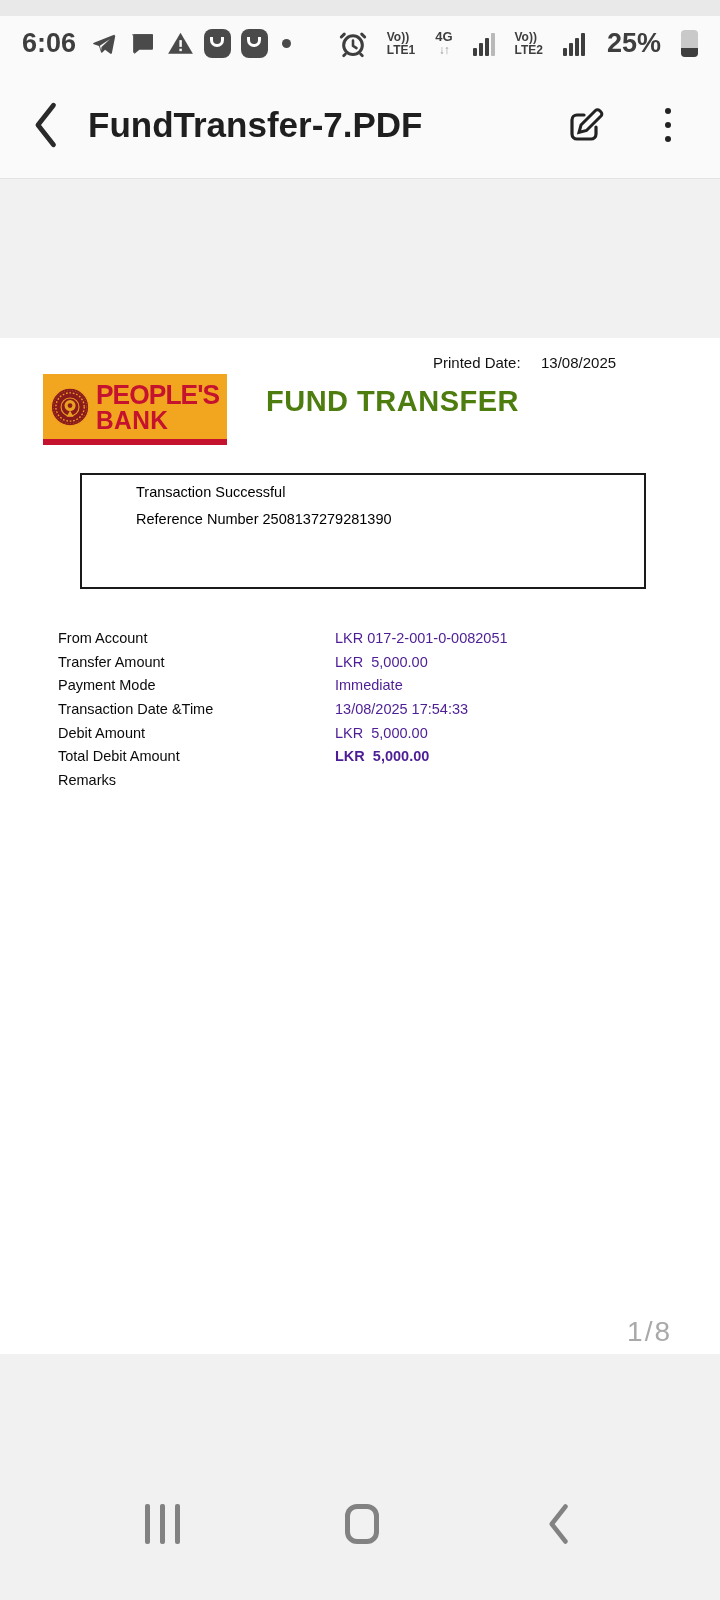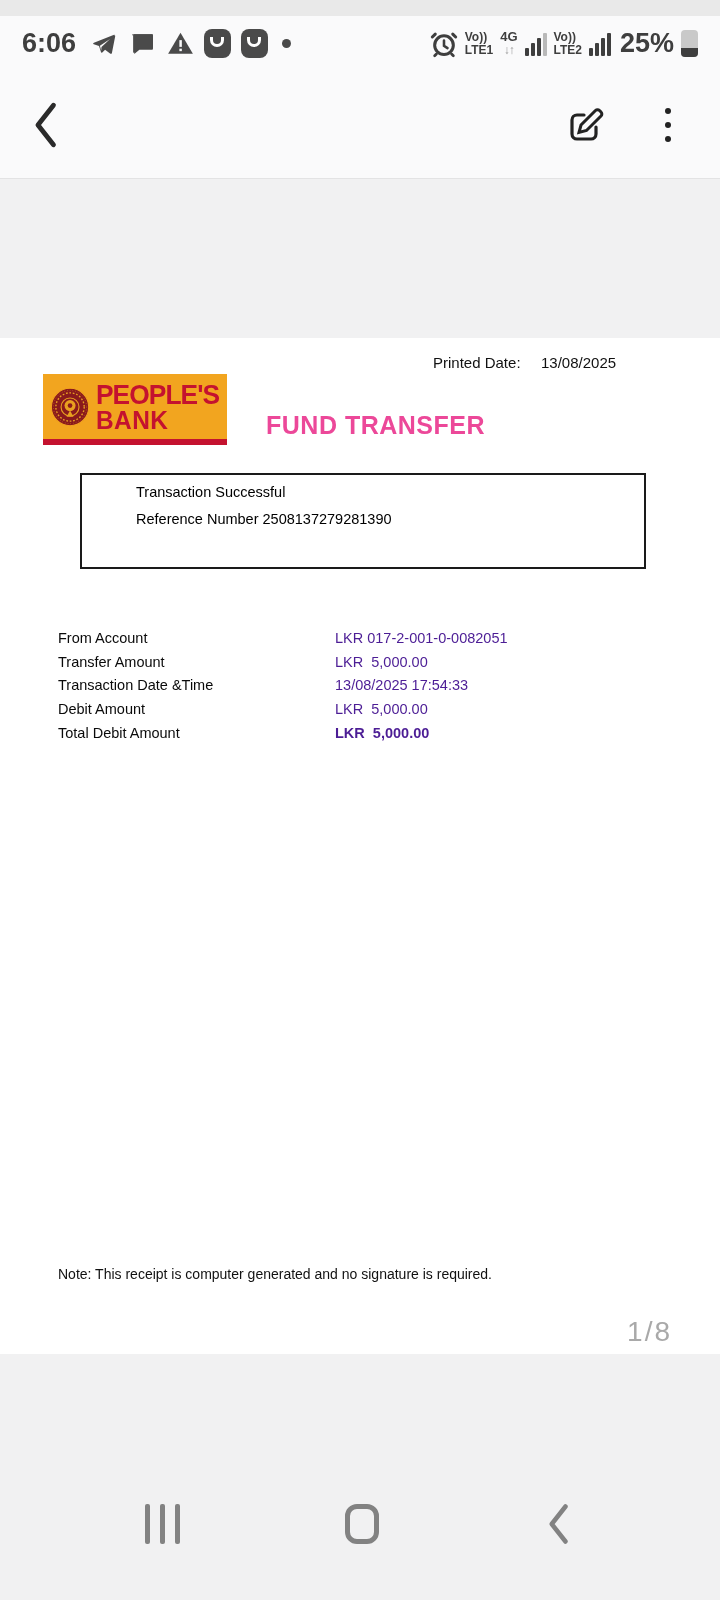--- a/index.html
+++ b/index.html
@@ -10,21 +10,21 @@
     background:#f1f1f2; overflow:hidden;
   }
 
   
   .status-bar {
     position:absolute; top:0; left:0; width:720px; height:55px;
     background:#fafafb; display:flex; align-items:center; padding:0 22px;
   }
   .sb-left { display:flex; align-items:center; gap:10px; }
   .sb-time { font-size:27px; font-weight:700; color:#3e3e3e; margin-right:4px; }
-  .sb-right { margin-left:auto; display:flex; align-items:center; gap:7px;justify-content:flex-end; }
+  .sb-right { margin-left:auto; display:flex; align-items:center; gap:20px;justify-content:flex-end; }
   .notif-icon { width:28px; height:28px; display:flex; align-items:center; justify-content:center; }
   .store-badge { width:27px; height:29px; background:#4a4a4a; border-radius:8px; position:relative; }
   .store-badge .smile {
     position:absolute; left:6px; top:8px; width:14px; height:10px;
     border:3px solid #fff; border-top:none; border-radius:0 0 9px 9px;
   }
   .mini-dot { width:9px; height:9px; border-radius:50%; background:#4a4a4a; margin-left:4px; }
   .net-text { font-size:12px; line-height:12.5px; font-weight:700; color:#3e3e3e; text-align:left; }
   .net-text .sub { font-weight:700; }
   .fourg { font-size:13px; line-height:13px; font-weight:700; color:#3e3e3e; text-align:center; }
@@ -63,24 +63,24 @@
 
   .bank-logo {
     position:absolute; left:43px; top:36px; width:184px; height:71px;
     background:#f2a51f; border-bottom:6px solid #c4122f;
     display:flex; align-items:center; padding-left:7px;
   }
   .logo-text { margin-left:6px; color:#c4122f; transform:scaleX(0.94); transform-origin:left; }
   .logo-text .l1 { font-size:28px; font-weight:800; letter-spacing:-1px; line-height:26px; }
   .logo-text .l2 { font-size:26px; font-weight:800; letter-spacing:0.5px; line-height:24px; }
 
-  .doc-title { position:absolute; left:266px; top:73px; font-size:25px; font-weight:700; color:#ec4899; letter-spacing:0.5px; }
+  .doc-title { position:absolute; left:266px; top:47px; font-size:29px; font-weight:700; color:#4d7c0f; letter-spacing:0.5px; }
 
   .status-box {
-    position:absolute; left:80px; top:135px; width:566px; height:96px;
+    position:absolute; left:80px; top:135px; width:566px; height:116px;
     border:2px solid #1a1a1a; background:#fff;
   }
   .status-box .bl1 { position:absolute; left:54px; top:9px; font-size:14.5px; }
   .status-box .bl2 { position:absolute; left:54px; top:36px; font-size:14.5px; }
 
   .fields { position:absolute; left:0; top:288px; width:720px; }
   .field-row { position:relative; height:23.7px; }
   .f-label { position:absolute; left:58px; top:50%; transform:translateY(-50%); font-size:14.5px; font-weight:400; color:#0a0a0a; white-space:pre; }
   .f-value { position:absolute; left:335px; top:50%; transform:translateY(-50%); font-size:14.5px; color:#4c1d95; white-space:pre; }
   .f-value.bold { font-weight:700; }
@@ -171,20 +171,21 @@
         </span>
     </div>
   </div>
 
   <div class="app-header">
     <div class="back-btn">
       <svg width="34" height="48" viewBox="0 0 24 34" fill="none">
           <path d="M18 3 7 17l11 14" stroke="#2a2a2a" stroke-width="3.4" stroke-linecap="round" stroke-linejoin="round"></path>
         </svg>
     </div>
+    <div class="app-title">FundTransfer-7.PDF</div>
     <div class="hdr-actions">
       <div class="icon-btn">
         <svg width="44" height="44" viewBox="0 0 44 44" fill="none">
           <path d="M32 24v7a5 5 0 0 1-5 5H13a5 5 0 0 1-5-5V17a5 5 0 0 1 5-5h7" stroke="#222" stroke-width="3.2" stroke-linecap="round"></path>
           <path d="M15 29.5 17 22 31.5 7.5a2.8 2.8 0 0 1 4 0l1.5 1.5a2.8 2.8 0 0 1 0 4L22.5 27.5 15 29.5z" fill="#fafafb" stroke="#222" stroke-width="3"></path>
         </svg>
       </div>
       <div class="icon-btn">
         <div class="kebab">
             <i></i>
@@ -229,34 +230,41 @@
     <div class="fields">
       <div class="field-row">
         <span class="f-label">From Account</span>
         <span class="f-value">LKR 017-2-001-0-0082051</span>
       </div>
       <div class="field-row">
         <span class="f-label">Transfer Amount</span>
         <span class="f-value">LKR  5,000.00</span>
       </div>
       <div class="field-row">
+        <span class="f-label">Payment Mode</span>
+        <span class="f-value">Immediate</span>
+      </div>
+      <div class="field-row">
         <span class="f-label">Transaction Date &amp;Time</span>
         <span class="f-value">13/08/2025 17:54:33</span>
       </div>
       <div class="field-row">
         <span class="f-label">Debit Amount</span>
         <span class="f-value">LKR  5,000.00</span>
       </div>
       <div class="field-row">
         <span class="f-label">Total Debit Amount</span>
         <span class="f-value bold">LKR  5,000.00</span>
       </div>
-    </div>
-
-    <div class="doc-note">Note: This receipt is computer generated and no signature is required.</div>
+      <div class="field-row">
+        <span class="f-label">Remarks</span>
+        <span class="f-value"></span>
+      </div>
+    </div>
+
     <div class="page-indicator">1/8</div>
   </div>
 
   <div class="nav-bar">
     <div class="nav-btn nav-recents">
       <span class="recents-glyph">
           <i></i>
           <i></i>
           <i></i>
         </span>

